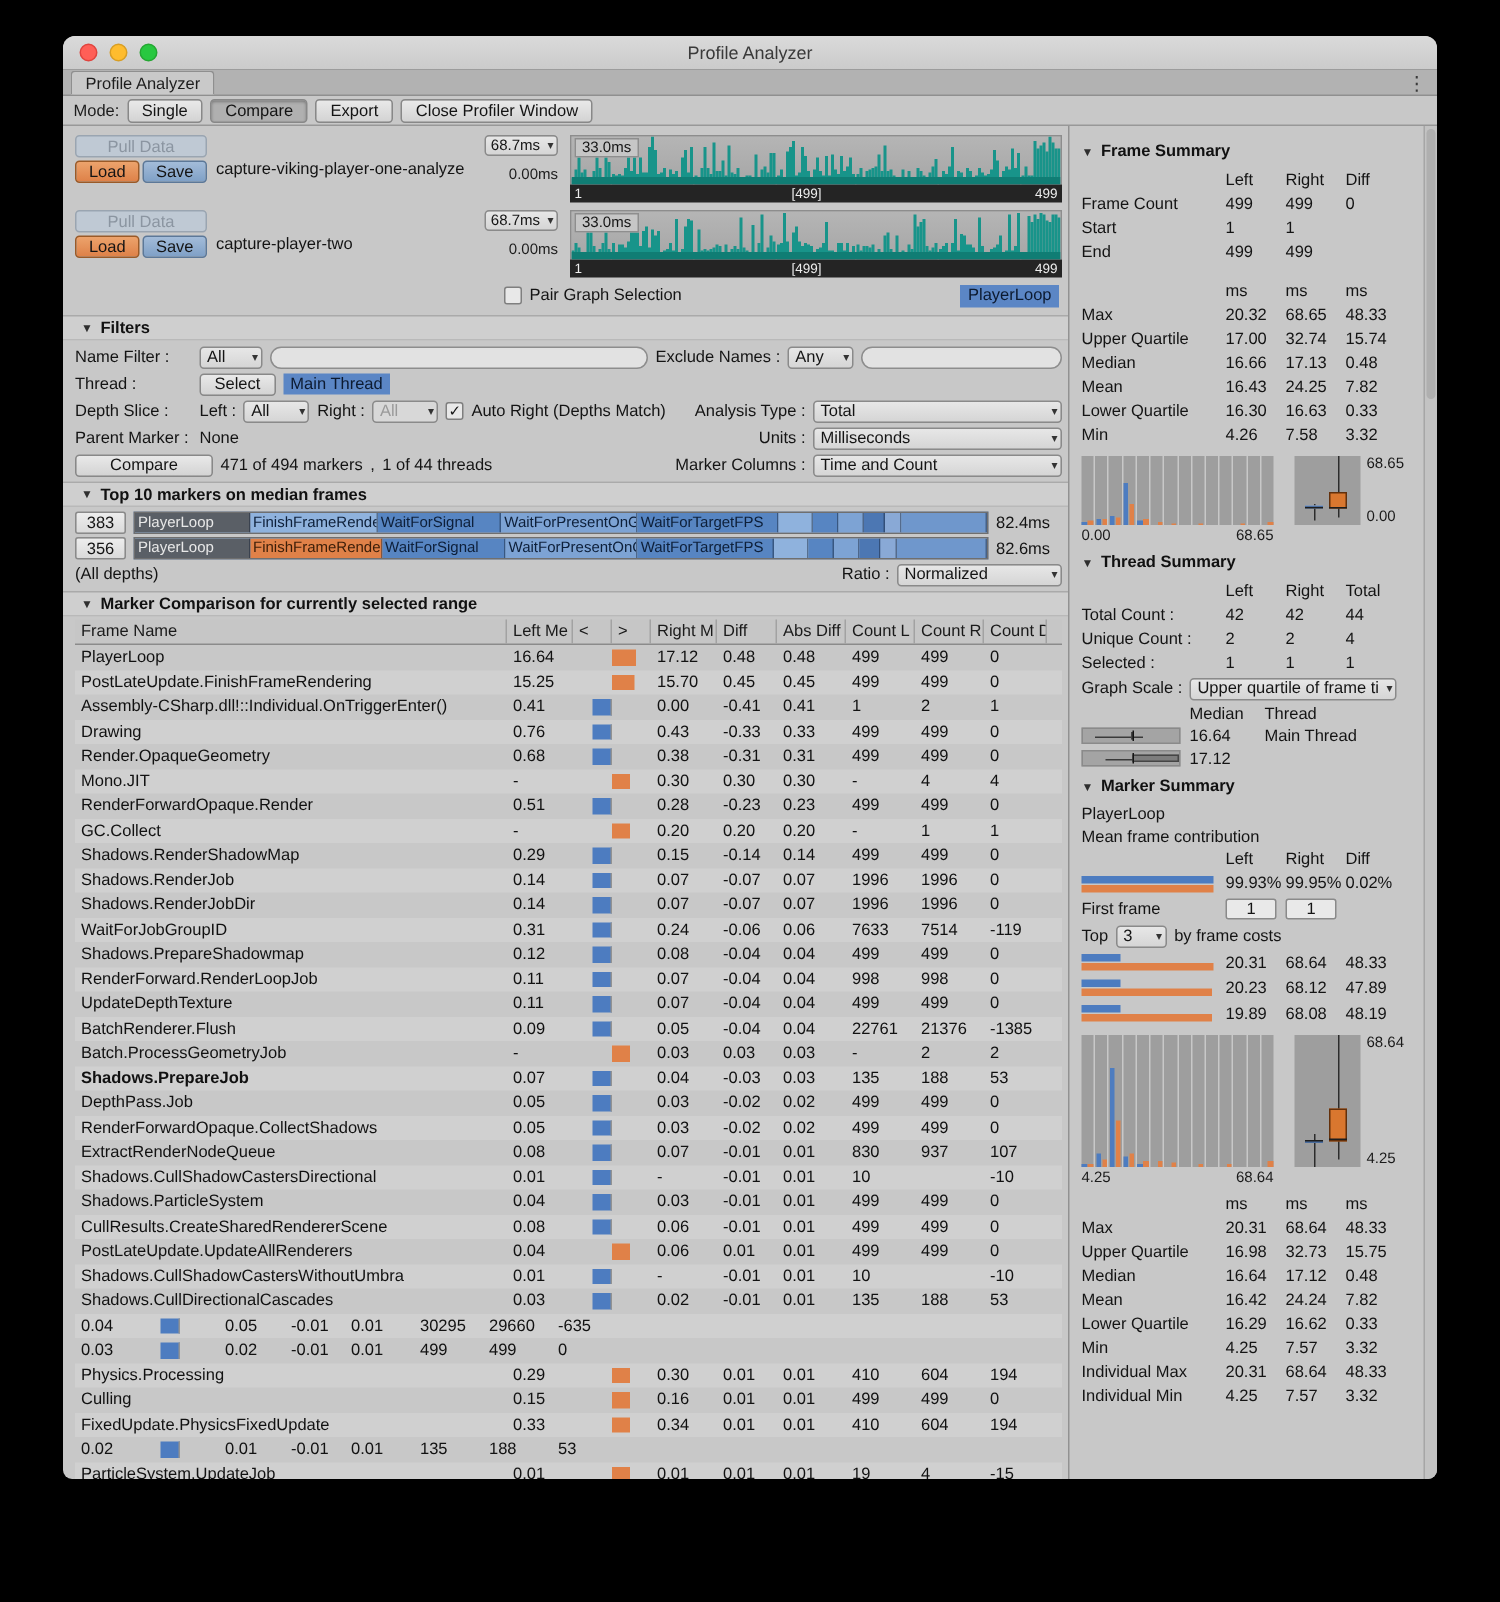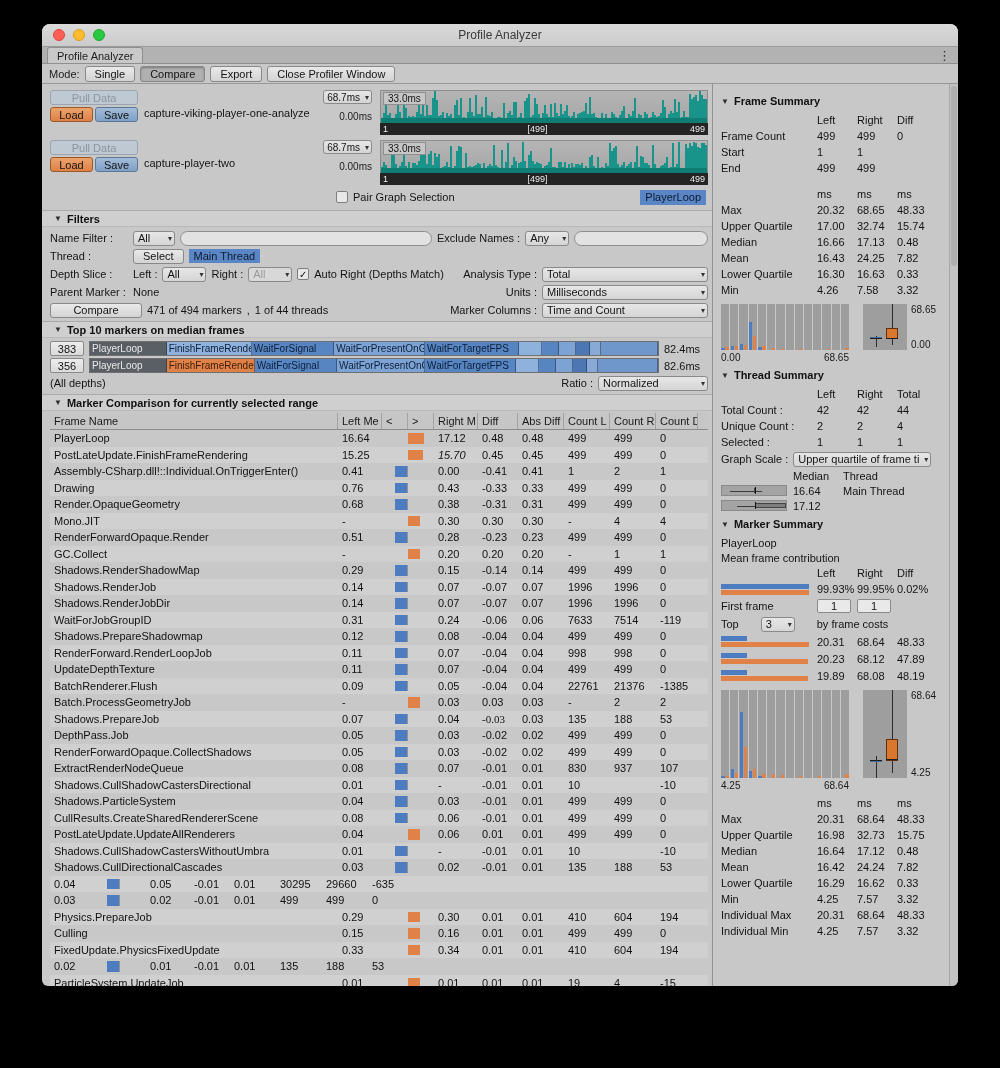--- a/index.html
+++ b/index.html
@@ -104,21 +104,21 @@
 .tb-line{top:5px;height:1px;background:#3a3a3a;}
 .tb-box{top:2px;bottom:2px;background:#7d7d7d;border:1px solid #454545;}
 .tb-med{top:1px;bottom:1px;width:1px;background:#141414;}
 
 .ms-name{height:15px;display:flex;align-items:center;}
 .t3-bars{display:flex;flex-direction:column;gap:1px;padding-right:8px;justify-content:center;}
 .t3-bars i{height:5px;display:block;}
 .t3-bars .b{background:#4d7cc0;}
 .t3-bars .o{background:#e08148;}
 .ff-btn{width:34px;height:14px;background:#e9e9e9;border:1px solid #8a8a8a;border-radius:2px;font-size:11px;display:inline-flex;align-items:center;justify-content:center;}
-.top-row{display:flex;align-items:center;gap:22px;font-size:11px;height:18px;}
+.top-row{display:flex;align-items:center;gap:5px;font-size:11px;height:18px;}
 </style>
 </head>
 <body>
 
 <div class="window">
   <div class="titlebar">
     <div class="traffic">
       <span class="tl red"></span>
       <span class="tl yellow"></span>
       <span class="tl green"></span>
@@ -661,21 +661,21 @@
             <span style="width: 46px;">499</span>
             <span style="width: 42px;">0</span>
           </div>
           <div class="mc-row">
             <span style="width: 288px;">PostLateUpdate.FinishFrameRendering</span>
             <span style="width: 44px;">15.25</span>
             <span class="bar-cell" style="width: 26px;"></span>
             <span class="bar-cell" style="width: 26px;">
               <i class="cell-bar right" style="width: 56.25%;"></i>
             </span>
-            <span style="width: 44px; font-style: italic;">15.70</span>
+            <span style="width: 44px;">15.70</span>
             <span style="width: 40px;">0.45</span>
             <span style="width: 46px;">0.45</span>
             <span style="width: 46px;">499</span>
             <span style="width: 46px;">499</span>
             <span style="width: 42px;">0</span>
           </div>
           <div class="mc-row">
             <span style="width: 288px;">Assembly-CSharp.dll!::Individual.OnTriggerEnter()</span>
             <span style="width: 44px;">0.41</span>
             <span class="bar-cell" style="width: 26px;">
@@ -879,28 +879,28 @@
               <i class="cell-bar right" style="width: 3.75%;"></i>
             </span>
             <span style="width: 44px;">0.03</span>
             <span style="width: 40px;">0.03</span>
             <span style="width: 46px;">0.03</span>
             <span style="width: 46px;">-</span>
             <span style="width: 46px;">2</span>
             <span style="width: 42px;">2</span>
           </div>
           <div class="mc-row">
-            <span style="width: 288px;">Shadows.PrepareJob</span>
+            <span style="width: 288px; font-weight: bold;">Shadows.PrepareJob</span>
             <span style="width: 44px;">0.07</span>
             <span class="bar-cell" style="width: 26px;">
               <i class="cell-bar left" style="width: 3.75%;"></i>
             </span>
             <span class="bar-cell" style="width: 26px;"></span>
             <span style="width: 44px;">0.04</span>
-            <span style="width: 40px; font-family: Liberation Serif, serif;">-0.03</span>
+            <span style="width: 40px;">-0.03</span>
             <span style="width: 46px;">0.03</span>
             <span style="width: 46px;">135</span>
             <span style="width: 46px;">188</span>
             <span style="width: 42px;">53</span>
           </div>
           <div class="mc-row">
             <span style="width: 288px;">DepthPass.Job</span>
             <span style="width: 44px;">0.05</span>
             <span class="bar-cell" style="width: 26px;">
               <i class="cell-bar left" style="width: 2.5%;"></i>
@@ -1045,21 +1045,21 @@
             </span>
             <span class="bar-cell" style="width: 26px;"></span>
             <span style="width: 44px;">0.02</span>
             <span style="width: 40px;">-0.01</span>
             <span style="width: 46px;">0.01</span>
             <span style="width: 46px;">499</span>
             <span style="width: 46px;">499</span>
             <span style="width: 42px;">0</span>
           </div>
           <div class="mc-row">
-            <span style="width: 288px;">Physics.PrepareJob</span>
+            <span style="width: 288px;">Physics.Processing</span>
             <span style="width: 44px;">0.29</span>
             <span class="bar-cell" style="width: 26px;"></span>
             <span class="bar-cell" style="width: 26px;">
               <i class="cell-bar right" style="width: 1.25%;"></i>
             </span>
             <span style="width: 44px;">0.30</span>
             <span style="width: 40px;">0.01</span>
             <span style="width: 46px;">0.01</span>
             <span style="width: 46px;">410</span>
             <span style="width: 46px;">604</span>

